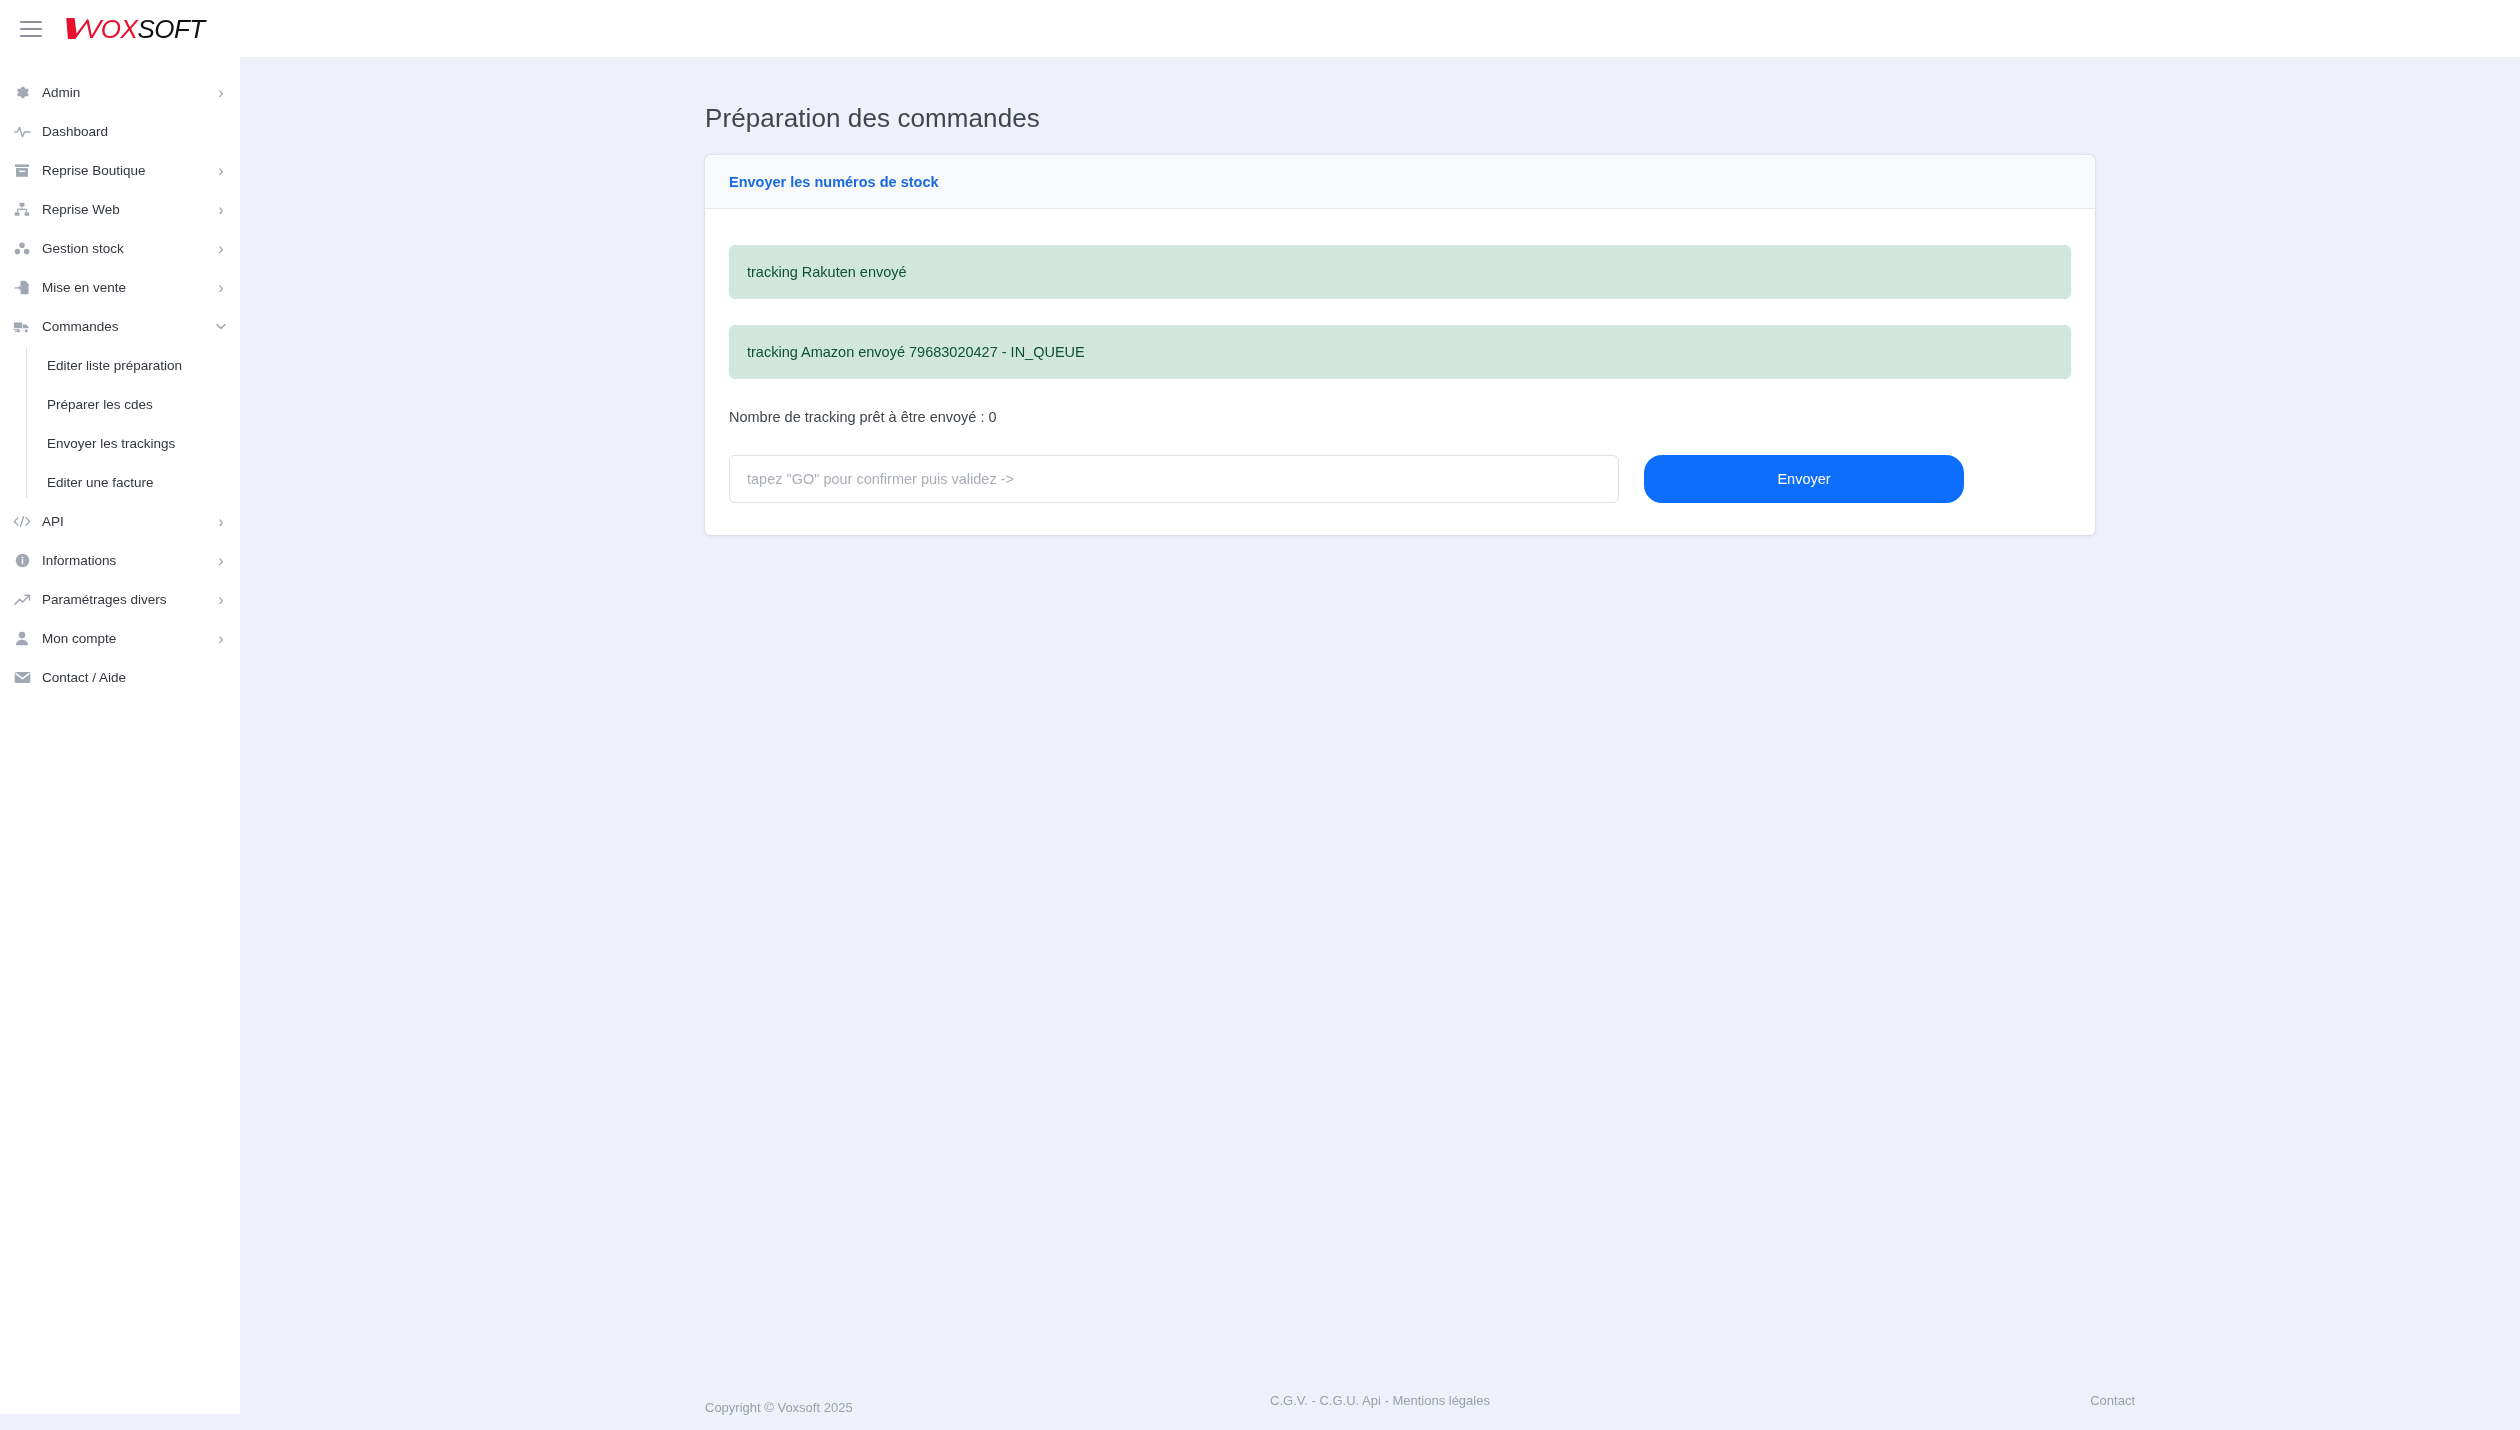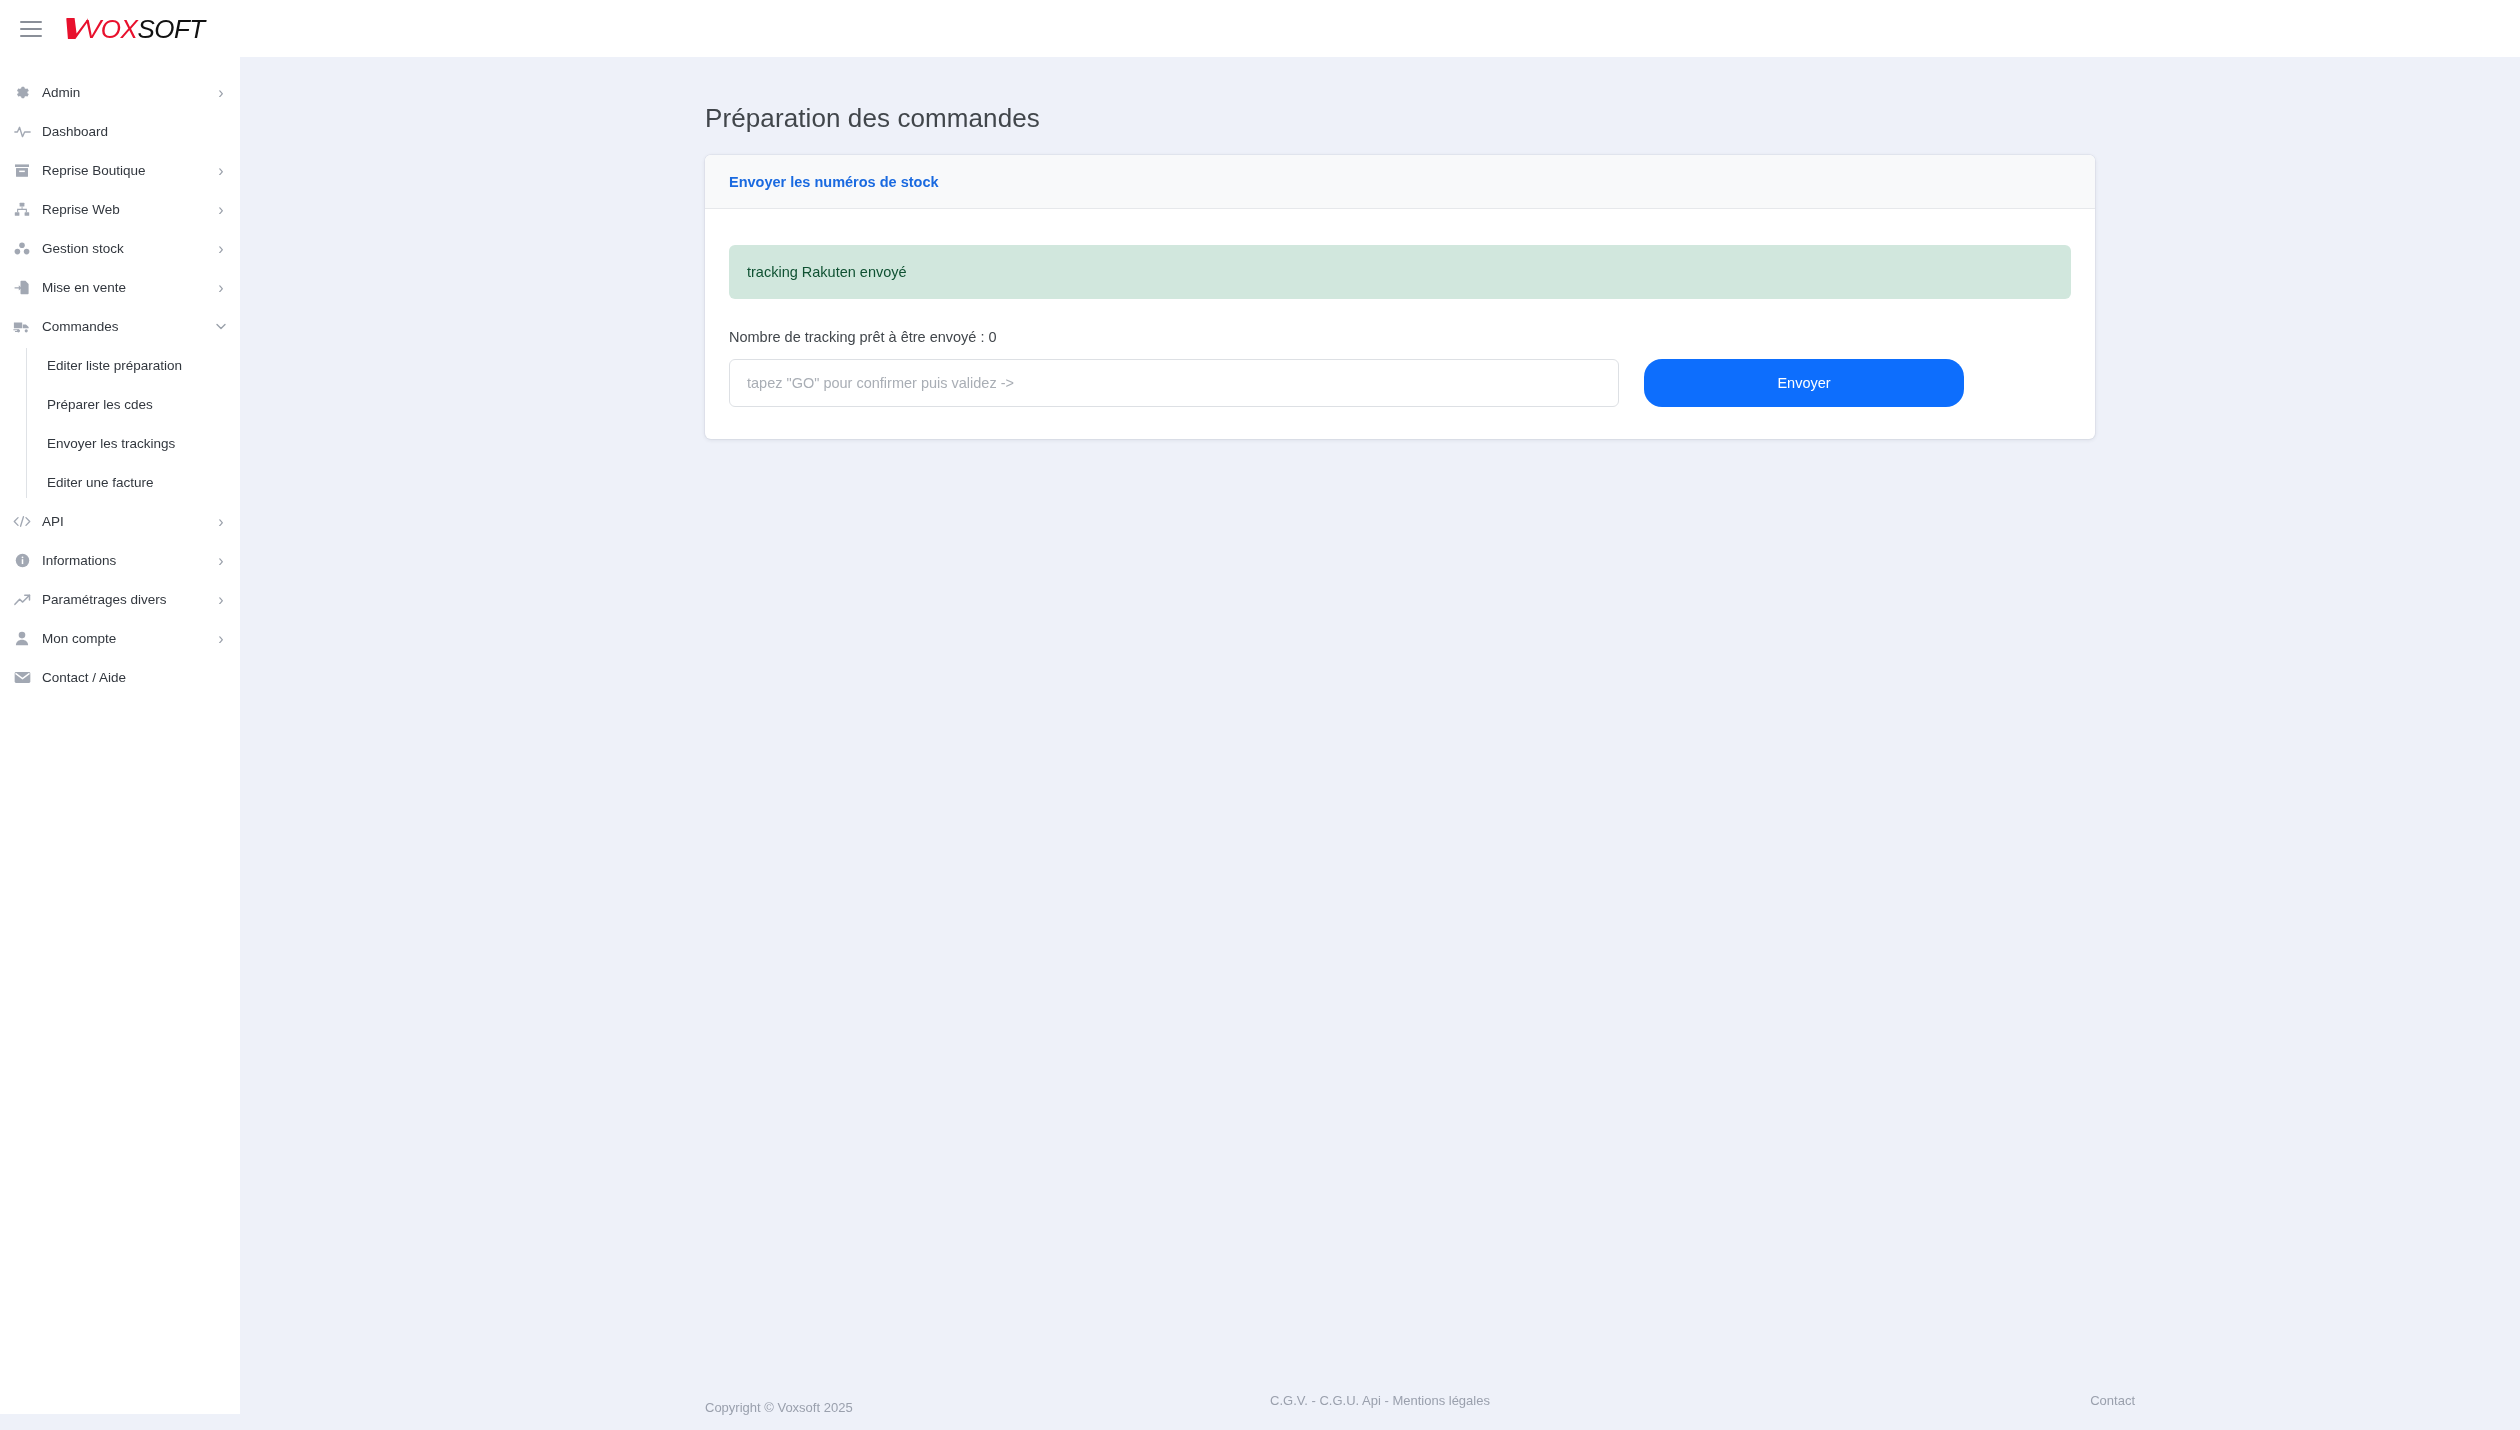--- a/index.html
+++ b/index.html
@@ -195,21 +195,21 @@
     border-radius: 6px;
     padding: 19px 18px;
     font-size: 14.5px;
     margin-bottom: 26px;
   }
   .alert-success:last-of-type { margin-bottom: 0; }
 
   .count-label {
     font-size: 14.5px;
     color: #41464b;
-    margin: 30px 0 14px 0;
+    margin: 30px 0 30px 0;
   }
 
   .form-row {
     display: flex;
     align-items: center;
     gap: 25px;
   }
 
   .text-input {
     flex: 0 0 890px;
@@ -435,20 +435,21 @@
   <h1 class="page-title">Préparation des commandes</h1>
 
   <section class="card">
     <div class="card-header">
       <a class="card-header-link" href="#">Envoyer les numéros de stock</a>
     </div>
 
     <div class="card-body">
 
       <div class="alert-success">tracking Rakuten envoyé</div>
+      <div class="alert-success">tracking Amazon envoyé 79683020427 - IN_QUEUE</div>
 
       <div class="count-label">Nombre de tracking prêt à être envoyé : 0</div>
 
       <div class="form-row">
         <input class="text-input" type="text" placeholder="tapez &quot;GO&quot; pour confirmer puis validez -&gt;" style="">
         <button class="btn-primary" type="button">Envoyer</button>
       </div>
 
     </div>
   </section>

